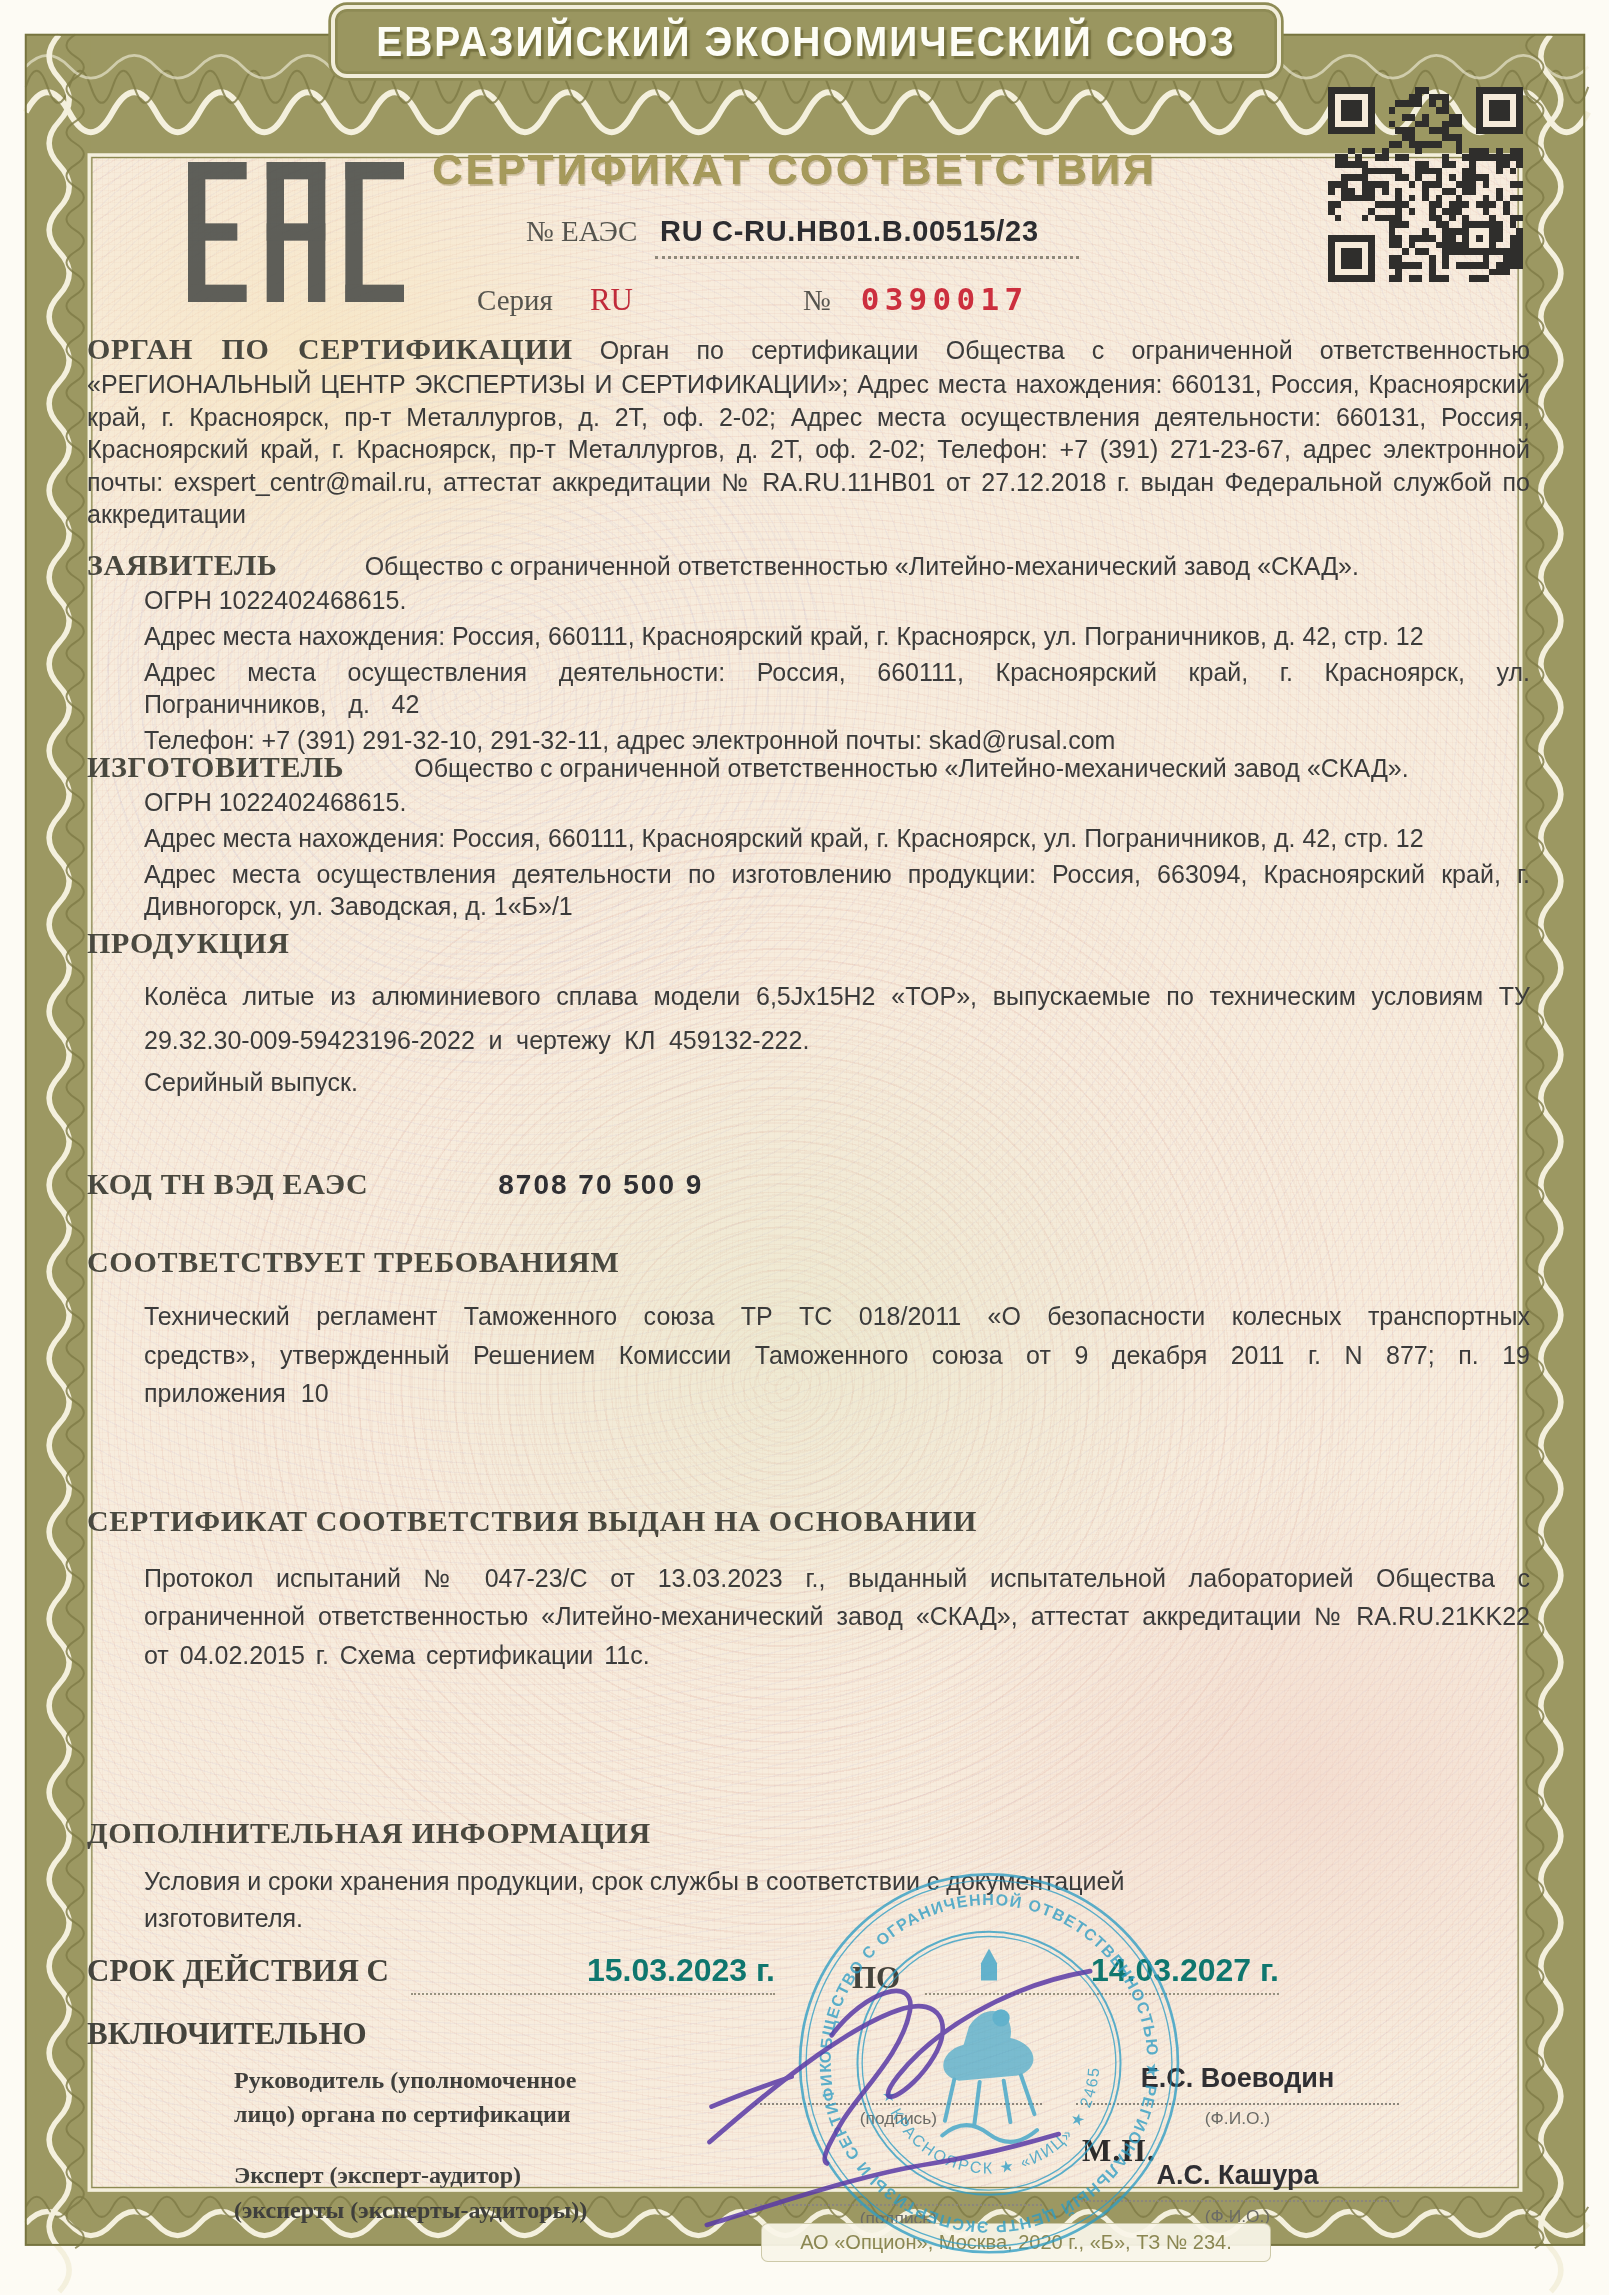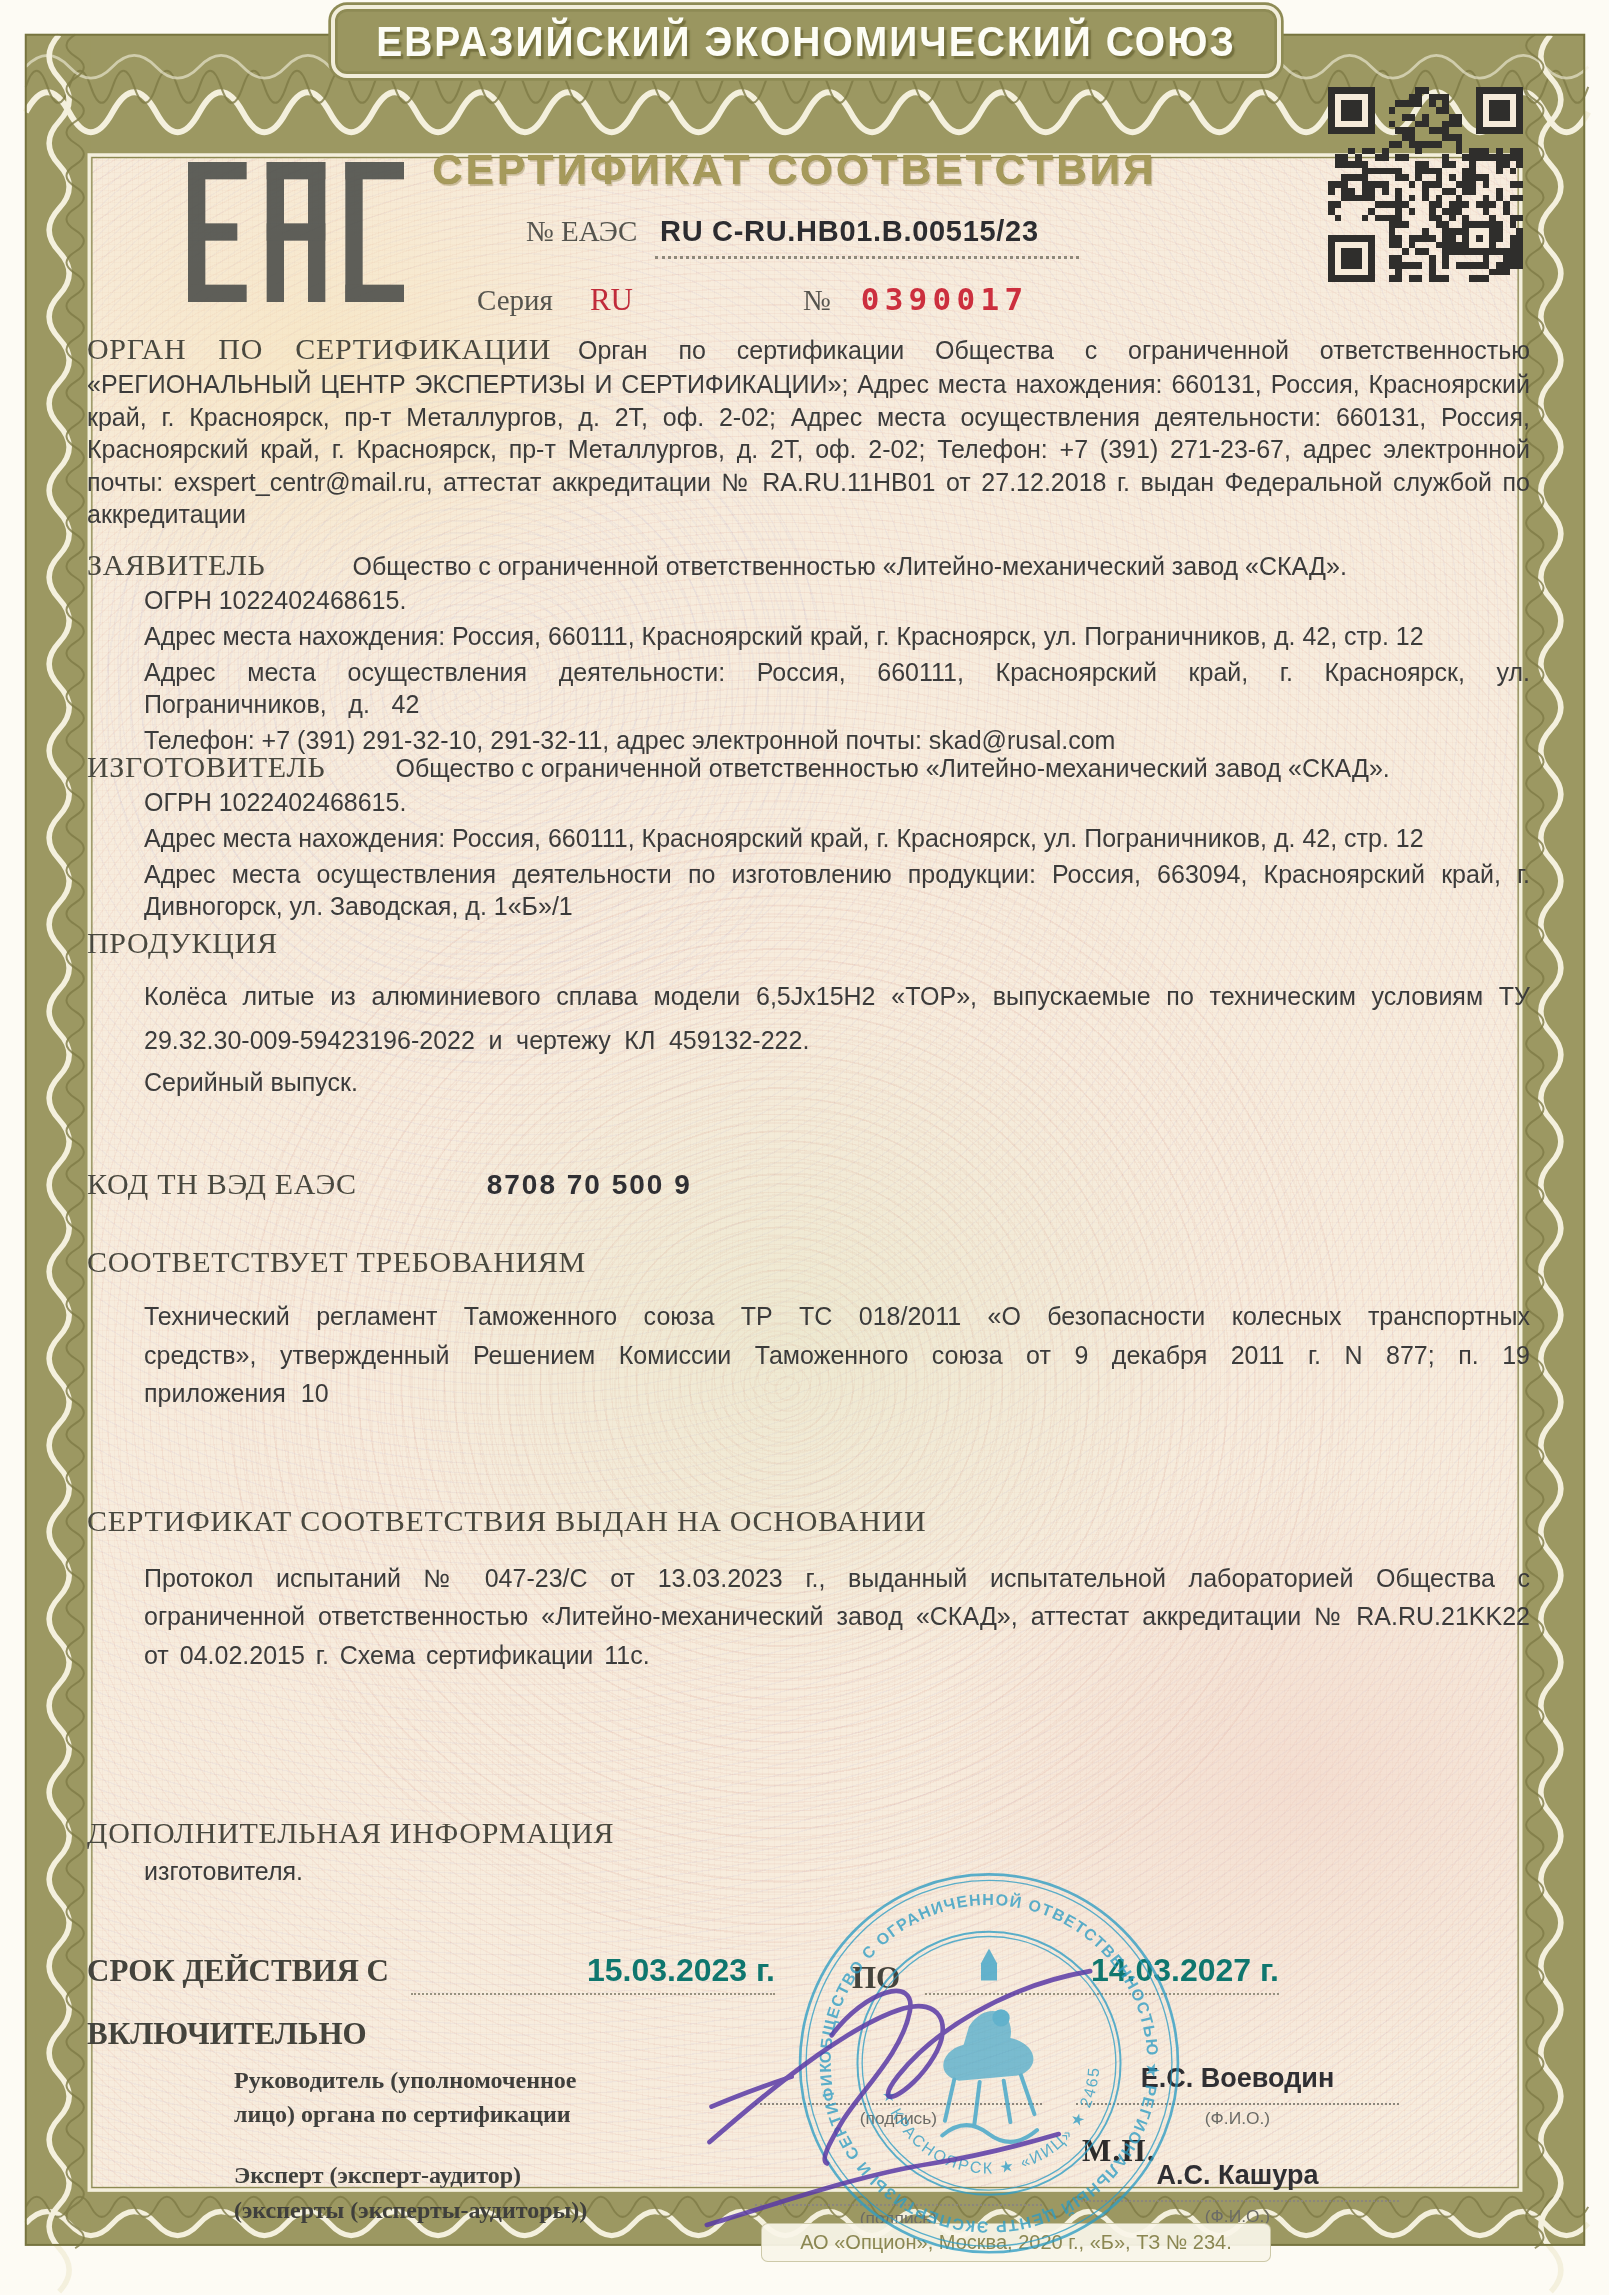--- a/index.html
+++ b/index.html
@@ -42,21 +42,21 @@
     border-bottom:3.3px dotted #8e887a;padding:0 40px 8px 5.3px;}
   .series-row{position:absolute;left:441px;top:281px;z-index:2;display:flex;align-items:baseline;margin-left:36px;}
   .series-row .s-lbl{font-family:"Liberation Serif",serif;font-size:29px;color:#55544e;}
   .series-row .s-val{font-family:"Liberation Serif",serif;font-size:31px;font-weight:400;color:#c02b3a;margin-left:37px;}
   .series-row .n-lbl{font-family:"Liberation Serif",serif;font-size:29px;color:#55544e;margin-left:170px;}
   .series-row .n-val{font-family:"DejaVu Sans Mono",monospace;font-size:31px;font-weight:700;
     color:#cc2f3e;letter-spacing:5.3px;margin-left:30px;}
   #qr-svg{position:absolute;left:1328px;top:87px;width:195px;height:195px;z-index:2;}
   
   .sec{position:absolute;left:87px;width:1443px;z-index:2;}
-  .sh{font-family:"Liberation Serif",serif;font-weight:400;font-size:30px;color:#49483f;letter-spacing:0.7px;}
+  .sh{font-family:"Liberation Serif",serif;font-weight:700;font-size:30px;color:#49483f;letter-spacing:0.7px;}
   .bt{font-size:25px;line-height:1.3;margin:0;}
   .jt{text-align:justify;}
   .ind{margin-left:57px;width:1386px;box-sizing:border-box;}
   .mb{margin-bottom:3.3px;}
   .hsp{display:inline-block;width:27px;}
   .gap-a{display:inline-block;width:87px;}
   .gap-m{display:inline-block;width:70px;}
   .ws{word-spacing:14.7px;}
   .wide{line-height:1.73;word-spacing:6.7px;}
   .req{margin-top:16px;line-height:1.54;word-spacing:8px;}
@@ -491,20 +491,21 @@
     <p class="bt jt ind req">Технический регламент Таможенного союза ТР ТС 018/2011 «О безопасности колесных транспортных средств», утвержденный Решением Комиссии Таможенного союза от 9 декабря 2011 г. N 877; п. 19 приложения 10</p>
   </div>
 
   <div class="sec" style="top:1501px">
     <p class="bt"><span class="sh">СЕРТИФИКАТ СООТВЕТСТВИЯ ВЫДАН НА ОСНОВАНИИ</span></p>
     <p class="bt jt ind bas">Протокол испытаний № 047-23/С от 13.03.2023 г., выданный испытательной лабораторией Общества с ограниченной ответственностью «Литейно-механический завод «СКАД», аттестат аккредитации № RA.RU.21KK22 от 04.02.2015 г. Схема сертификации 11с.</p>
   </div>
 
   <div class="sec" style="top:1813px">
     <p class="bt"><span class="sh">ДОПОЛНИТЕЛЬНАЯ ИНФОРМАЦИЯ</span></p>
+    <p class="bt jt ind add">Условия и сроки хранения продукции, срок службы в соответствии с документацией</p>
     <p class="bt ind" style="margin-top:2.7px">изготовителя.</p>
   </div>
 
   <div class="validity">
     <span class="v-lbl v-from-l">СРОК ДЕЙСТВИЯ С</span>
     <span class="v-date v-from-d">15.03.2023 г.</span>
     <span class="v-lbl v-to-l">ПО</span>
     <span class="v-date v-to-d">14.03.2027 г.</span>
     <span class="v-lbl v-incl">ВКЛЮЧИТЕЛЬНО</span>
   </div>

